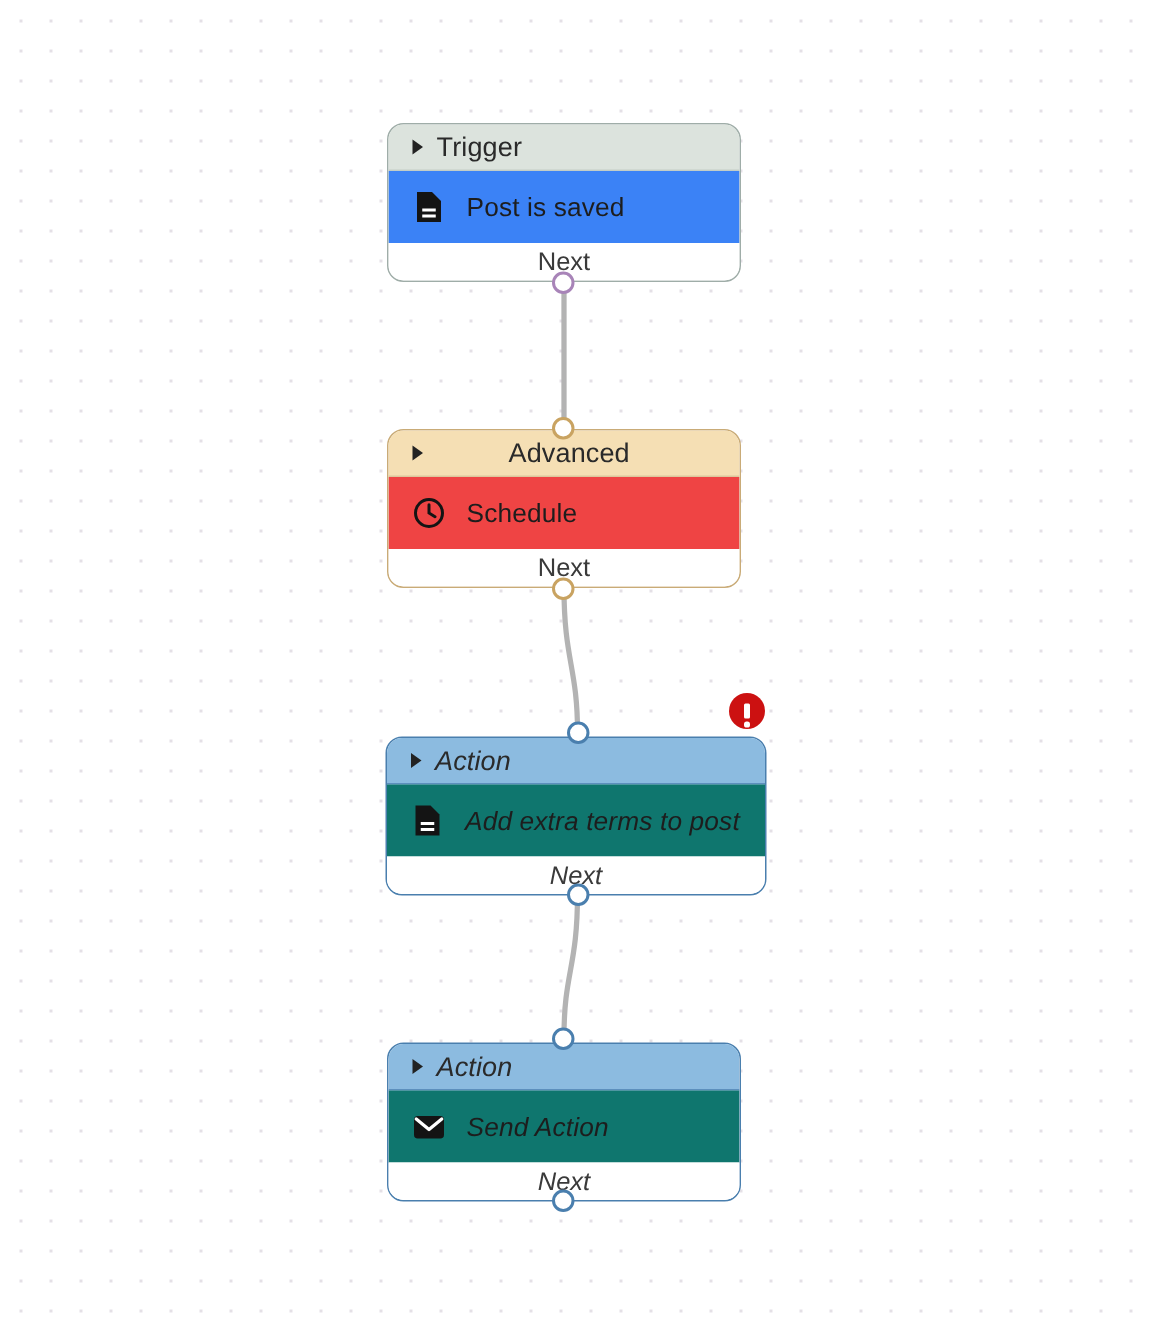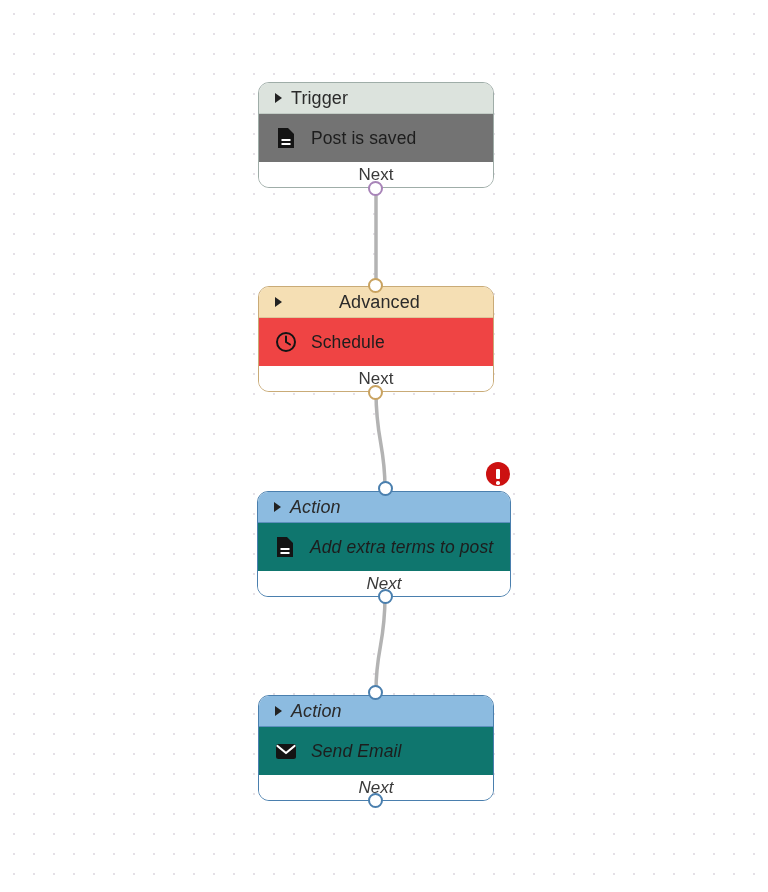--- a/index.html
+++ b/index.html
@@ -93,21 +93,21 @@
     display: flex;
     align-items: center;
     justify-content: center;
     font-size: 17px;
     color: #3a3a3a;
   }
 
   
   .theme-green { border-color: #9fada8; }
   .theme-green .node-header { background: #dce3dd; border-bottom: 1px solid #c3cdc6; }
-  .theme-green .node-body   { background: #737373; }
+  .theme-green .node-body   { background: #3b82f6; }
 
   .theme-tan { border-color: #c9ab77; }
   .theme-tan .node-header { background: #f5dfb4; border-bottom: 1px solid #ddc characterized; }
   .theme-tan .node-header { background: #f5dfb4; border-bottom: 1px solid #ddc79c; gap: 48px; }
   .theme-tan .node-body   { background: #ef4444; }
 
   .theme-blue { border-color: #4a7fae; font-style: italic; }
   .theme-blue .node-header { background: #8cbbe0; border-bottom: 1px solid #5d8fbd; }
   .theme-blue .node-body   { background: #0f766e; }
 
@@ -241,21 +241,21 @@
       <span class="disclosure"></span>
       <span>Action</span>
     </div>
     <div class="node-body">
       <span class="node-icon">
         <svg width="22" height="18" viewBox="0 0 22 18" aria-hidden="true">
           <rect x="1" y="2" width="20" height="15" rx="2.5" fill="#141414"></rect>
           <path d="M2.5 4 L11 11 L19.5 4" fill="none" stroke="#ffffff" stroke-width="2.2" stroke-linecap="round" stroke-linejoin="round"></path>
         </svg>
       </span>
-      <span class="node-title">Send Email</span>
+      <span class="node-title">Send Action</span>
     </div>
     <div class="node-footer">
       <span>Next</span>
     </div>
   </div>
   <div class="port port-blue" style="left:368px; top:685px;"></div>
   <div class="port port-blue" style="left:368px; top:793px;"></div>
 
 </div>
 

